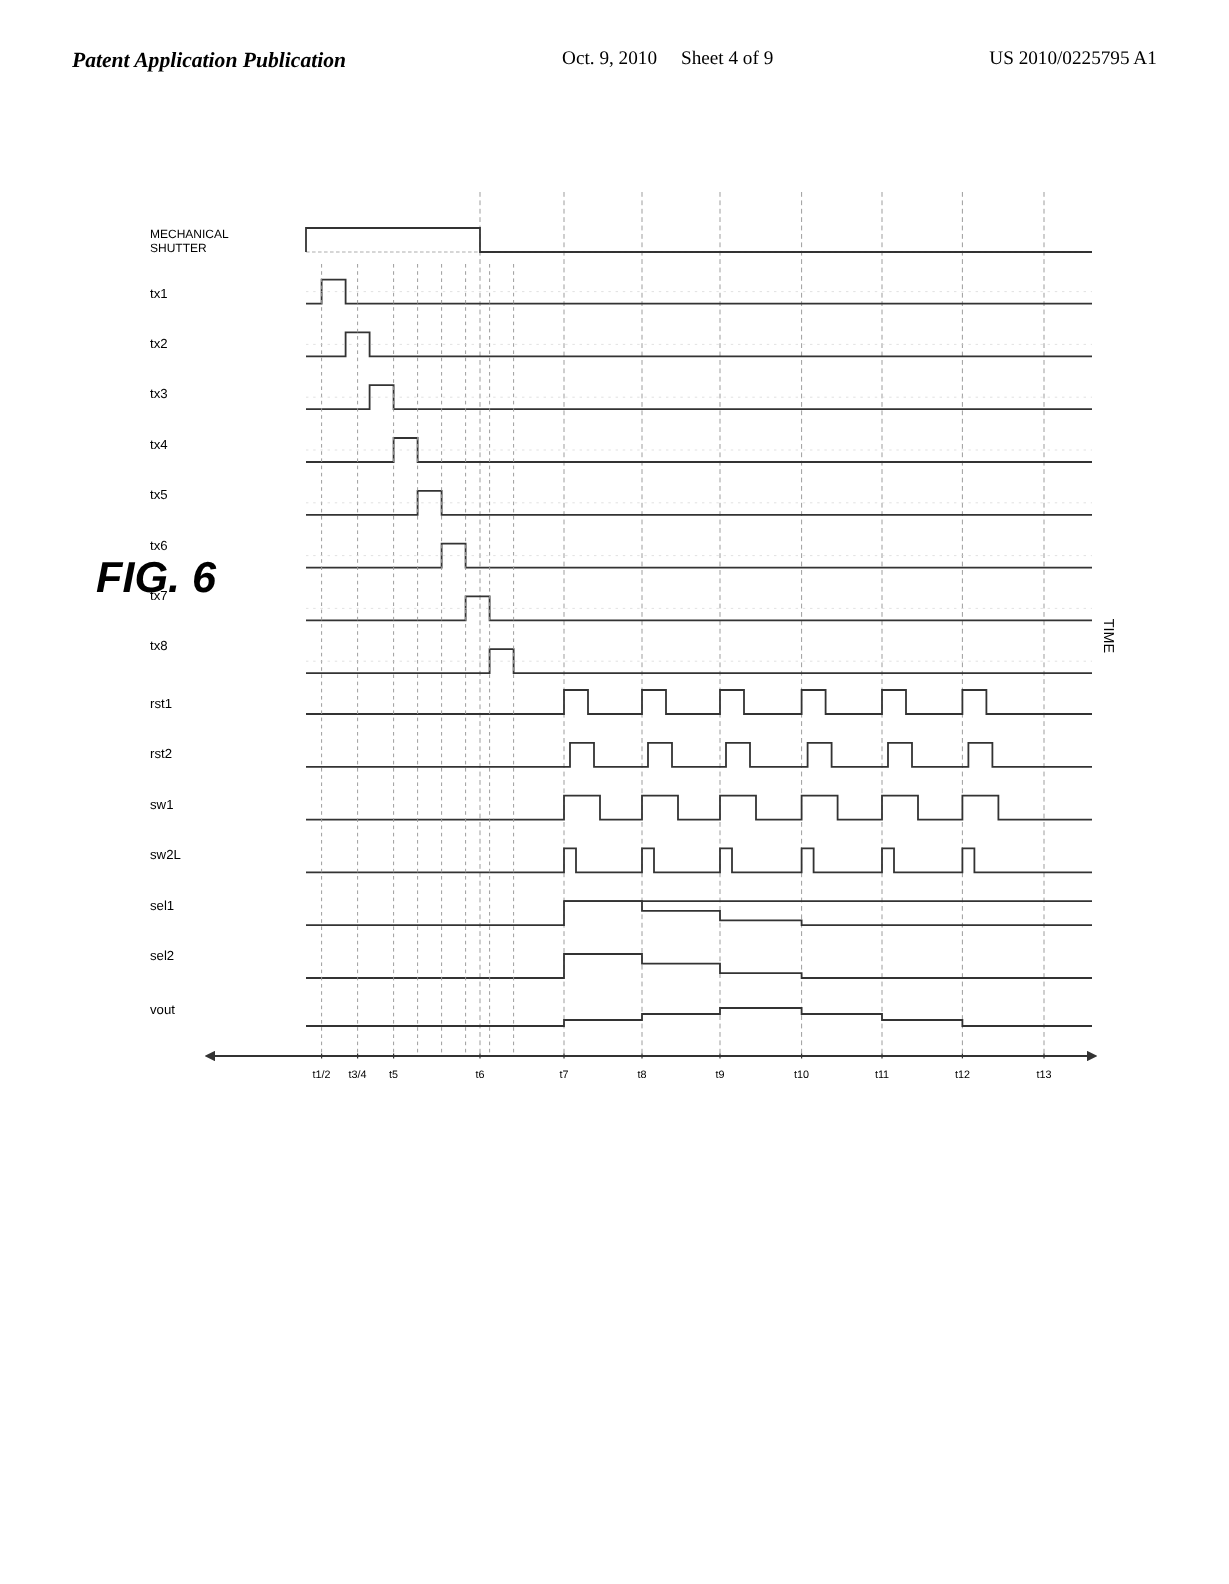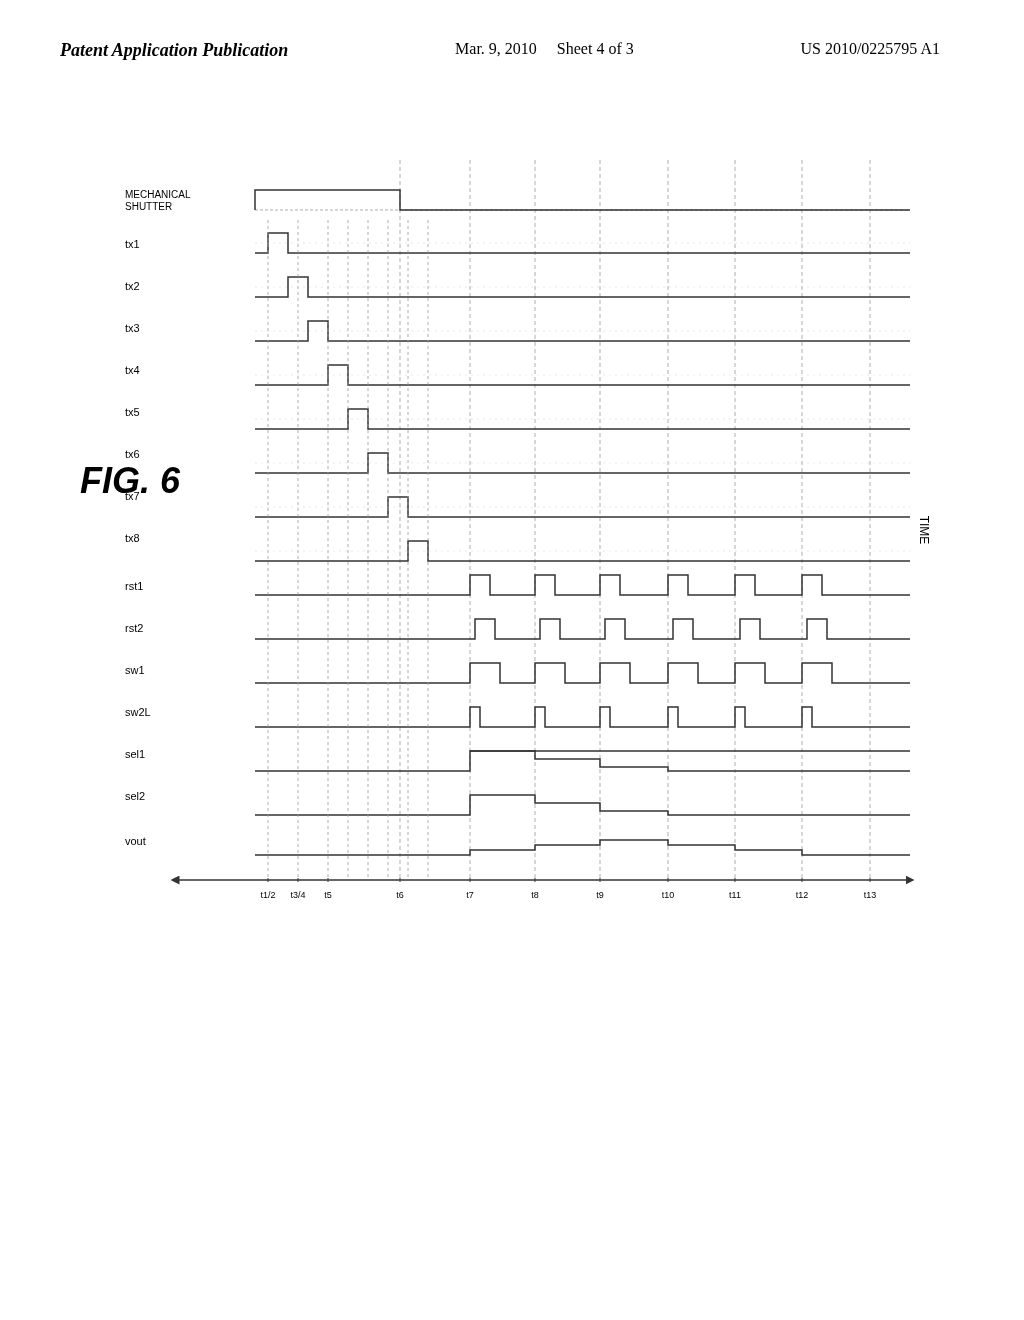--- a/index.html
+++ b/index.html
@@ -10,21 +10,21 @@
       font-family: 'Times New Roman', Times, serif;
       overflow: hidden;
       position: relative;
     }
 
     
     .header {
       display: flex;
       justify-content: space-between;
       align-items: flex-start;
-      padding: 40px 84px 0 60px;
+      padding: 40px 60px 0 60px;
     }
     .header-left {
       font-size: 18px;
       font-weight: bold;
       font-style: italic;
     }
     .header-mid {
       font-size: 16px;
       text-align: center;
     }
@@ -61,22 +61,22 @@
       width: 100%;
       height: 100%;
     }
   </style>
 </head>
 <body>
 
 <div class="header">
   <div class="header-left">Patent Application Publication</div>
   <div class="header-mid">
-    <span>Mar. 9, 2010</span>&nbsp;&nbsp;&nbsp;&nbsp;
-    <span>Sheet 4 of 3</span>
+    <span>Oct. 9, 2010</span>&nbsp;&nbsp;&nbsp;&nbsp;
+    <span>Sheet 4 of 9</span>
   </div>
   <div class="header-right">US 2010/0225795 A1</div>
 </div>
 
 <div class="fig-label">FIG. 6</div>
 
 <div class="diagram-container">
   <svg class="timing-svg" viewBox="0 0 830 970" xmlns="http://www.w3.org/2000/svg">
 
     <defs>

